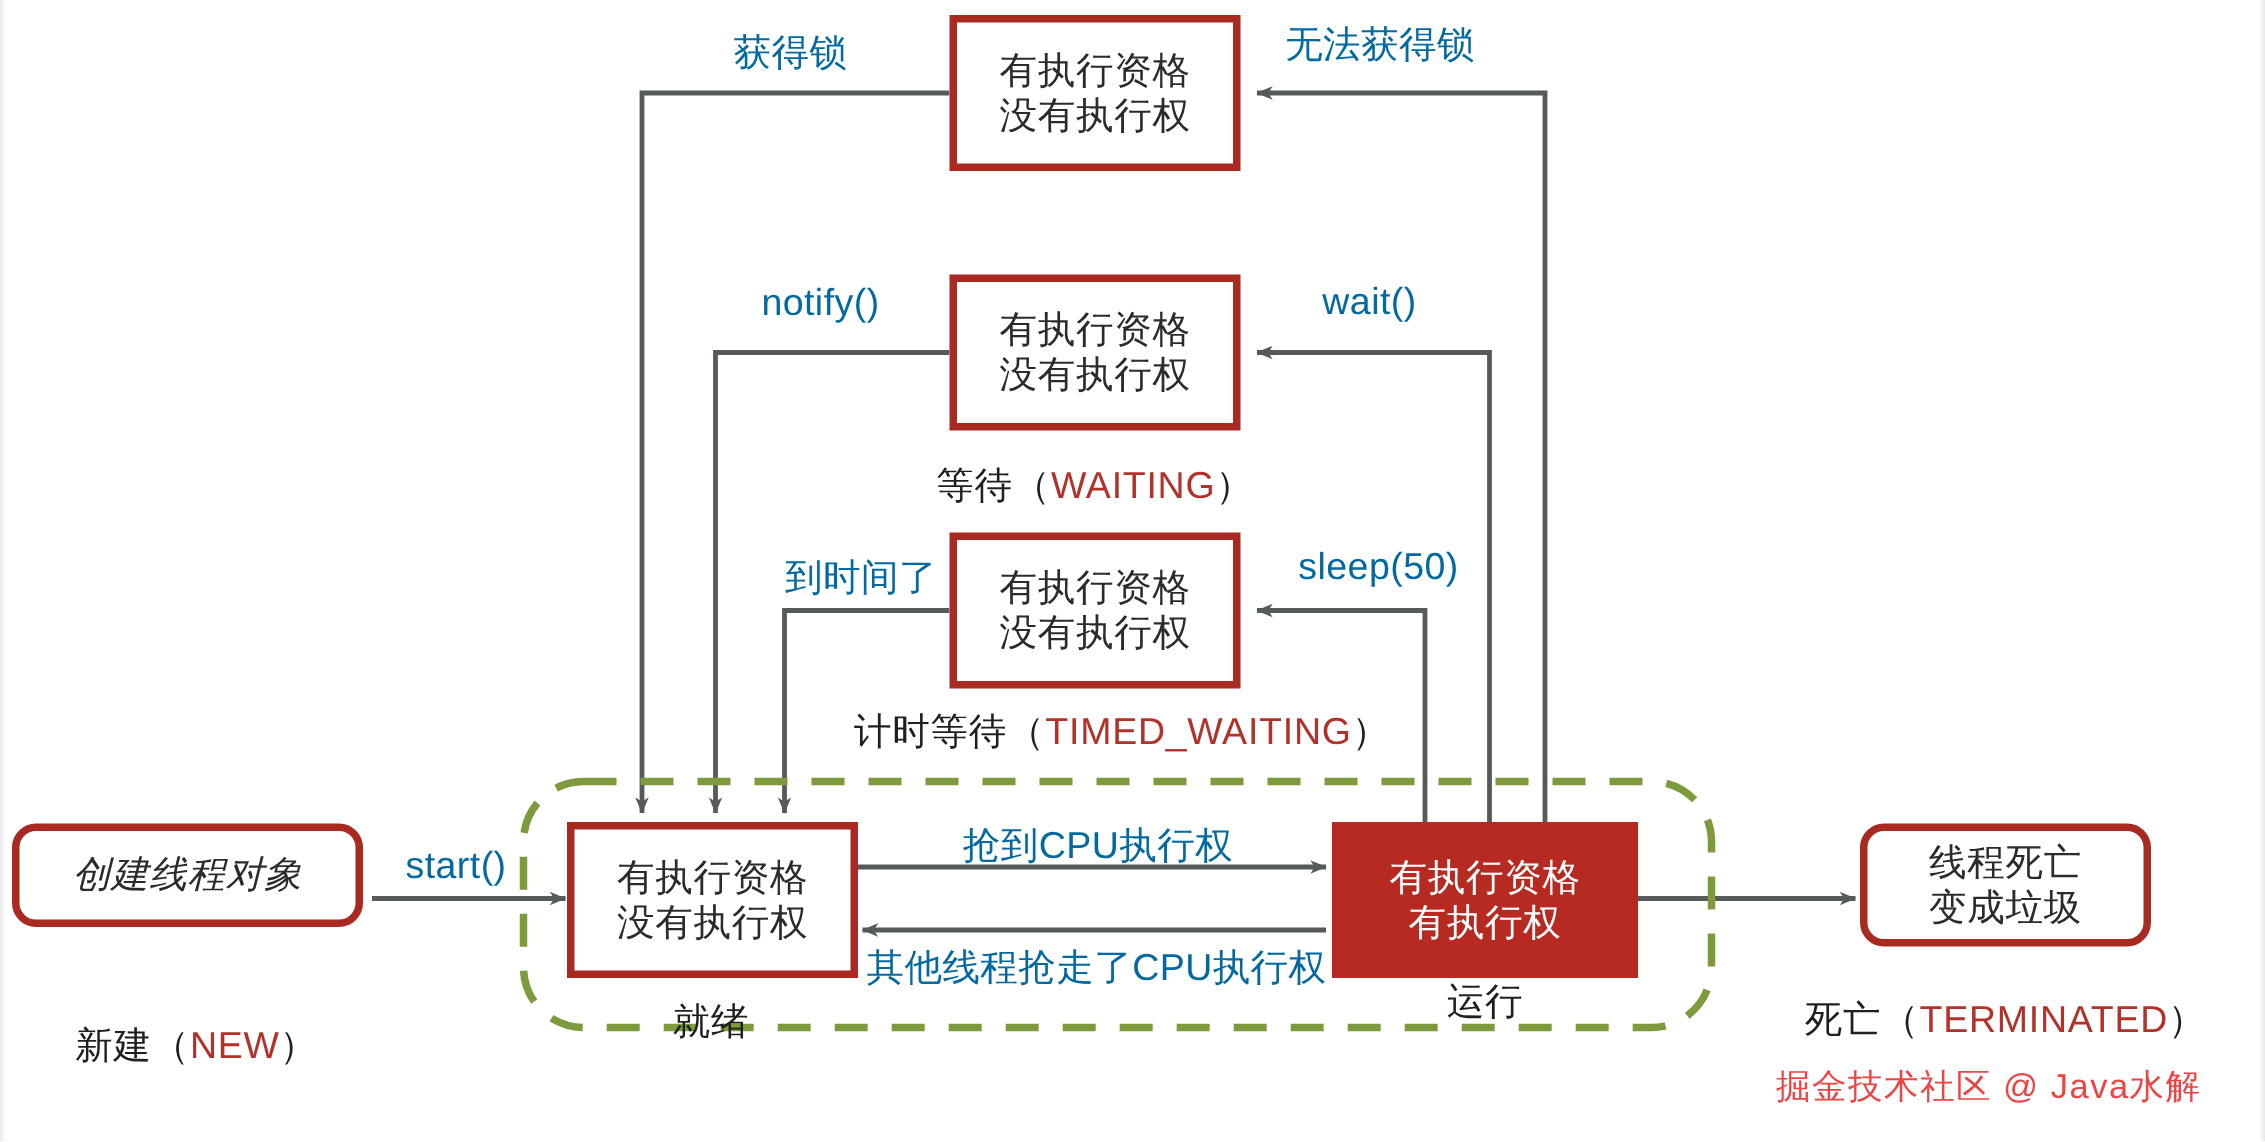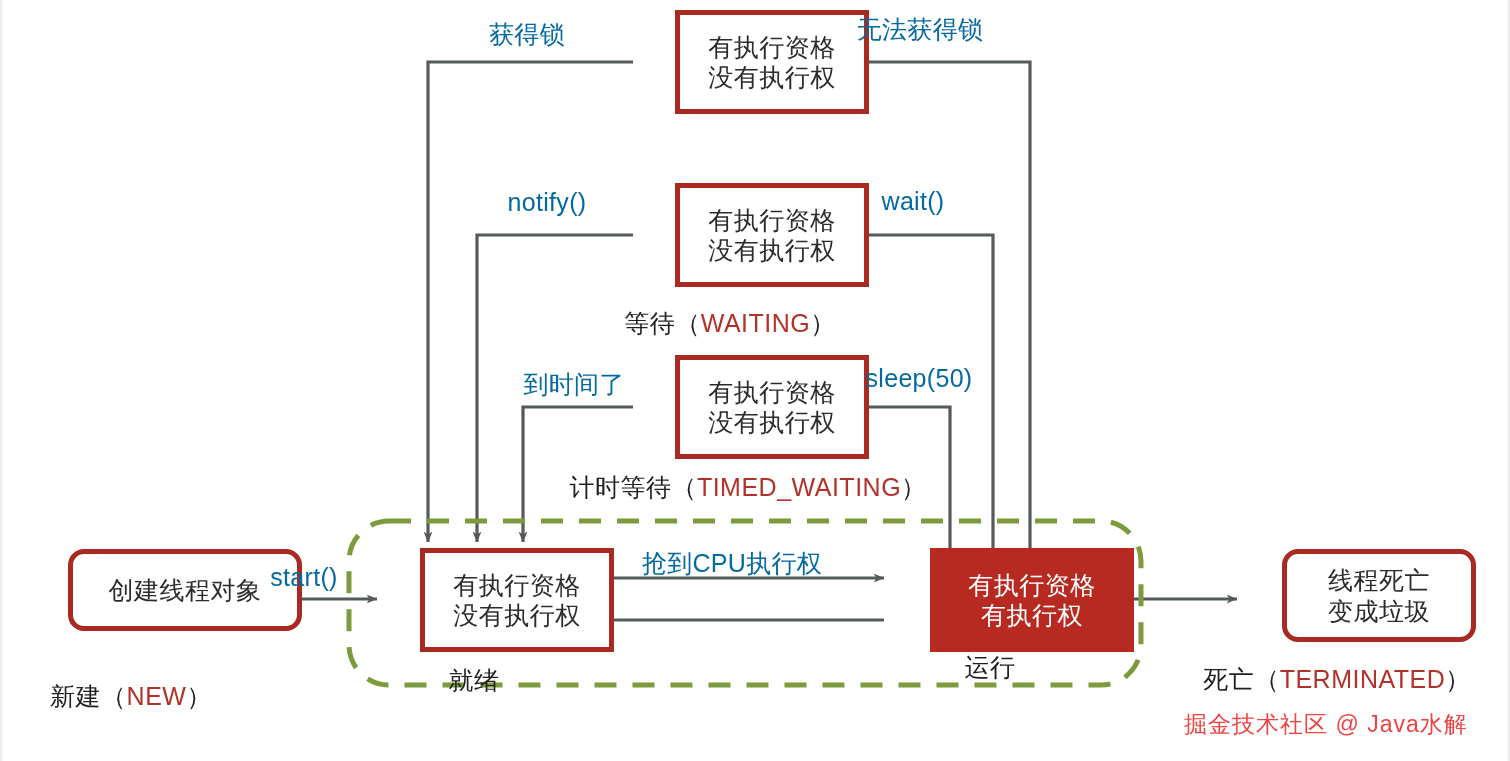--- a/index.html
+++ b/index.html
@@ -46,21 +46,20 @@
     flex-direction: column;
     align-items: center;
     justify-content: center;
     background: #ffffff;
     border: 5px solid #a92a20;
     color: #2b2b2b;
     font-size: 25px;
     line-height: 1.22;
     letter-spacing: 0.5px;
     white-space: nowrap;
-    margin-left: 42px;
   }
   .node.rounded { border-radius: 16px; }
   .node.filled {
     background: #b62a22;
     border-color: #b62a22;
     color: #ffffff;
   }
   .node .ln { display: block; }
 
   .caption {
@@ -120,21 +119,21 @@
       <path d="M572,578 L884,578" marker-end="url(#arrowhead)"></path>
 
       <path d="M884,620 L575,620" marker-end="url(#arrowhead)"></path>
 
       <path d="M1092,599 L1237,599" marker-end="url(#arrowhead)"></path>
     </g>
 
     <rect x="349" y="521" width="792" height="164" rx="40" ry="40" fill="none" stroke="#7d9a3c" stroke-width="5" stroke-dasharray="22 16" stroke-linecap="butt"></rect>
   </svg>
 
-  <div class="node rounded" style="left:26px; top:549px; width:234px; height:82px;">
+  <div class="node rounded" style="left:8px; top:549px; width:234px; height:69px;font-style:italic;">
     <span class="ln">创建线程对象</span>
   </div>
 
   <div class="node" style="left:633px; top:10px; width:194px; height:104px;">
     <span class="ln">有执行资格</span>
     <span class="ln">没有执行权</span>
   </div>
 
   <div class="node" style="left:633px; top:183px; width:194px; height:104px;">
     <span class="ln">有执行资格</span>
@@ -149,21 +148,21 @@
   <div class="node" style="left:378px; top:548px; width:194px; height:104px;">
     <span class="ln">有执行资格</span>
     <span class="ln">没有执行权</span>
   </div>
 
   <div class="node filled" style="left:888px; top:548px; width:204px; height:104px;">
     <span class="ln">有执行资格</span>
     <span class="ln">有执行权</span>
   </div>
 
-  <div class="node rounded" style="left:1240px; top:549px; width:194px; height:93px;">
+  <div class="node rounded" style="left:1240px; top:549px; width:194px; height:82px;">
     <span class="ln">线程死亡</span>
     <span class="ln">变成垃圾</span>
   </div>
 
   <div class="caption center" style="left:131px; top:680px;">
     <span>新建</span><span>（</span><span class="en">NEW</span><span>）</span>
   </div>
 
 
   <div class="caption center" style="left:730px; top:307px;">
@@ -196,16 +195,17 @@
   <div class="edge-label" style="left:913px; top:187px;text-align:center;">wait()</div>
 
   <div class="edge-label" style="left:574px; top:368px;">到时间了</div>
 
   <div class="edge-label" style="left:919px; top:364px;">sleep(50)</div>
 
   <div class="edge-label" style="left:304px; top:563px;">start()</div>
 
   <div class="edge-label" style="left:732px; top:547px;">抢到CPU执行权</div>
 
+  <div class="edge-label" style="left:731px; top:628px;">其他线程抢走了CPU执行权</div>
 
   <div class="watermark" style="left:1184px; top:709px;">掘金技术社区 @ Java水解</div>
 
 </div>
 
 </body></html>

